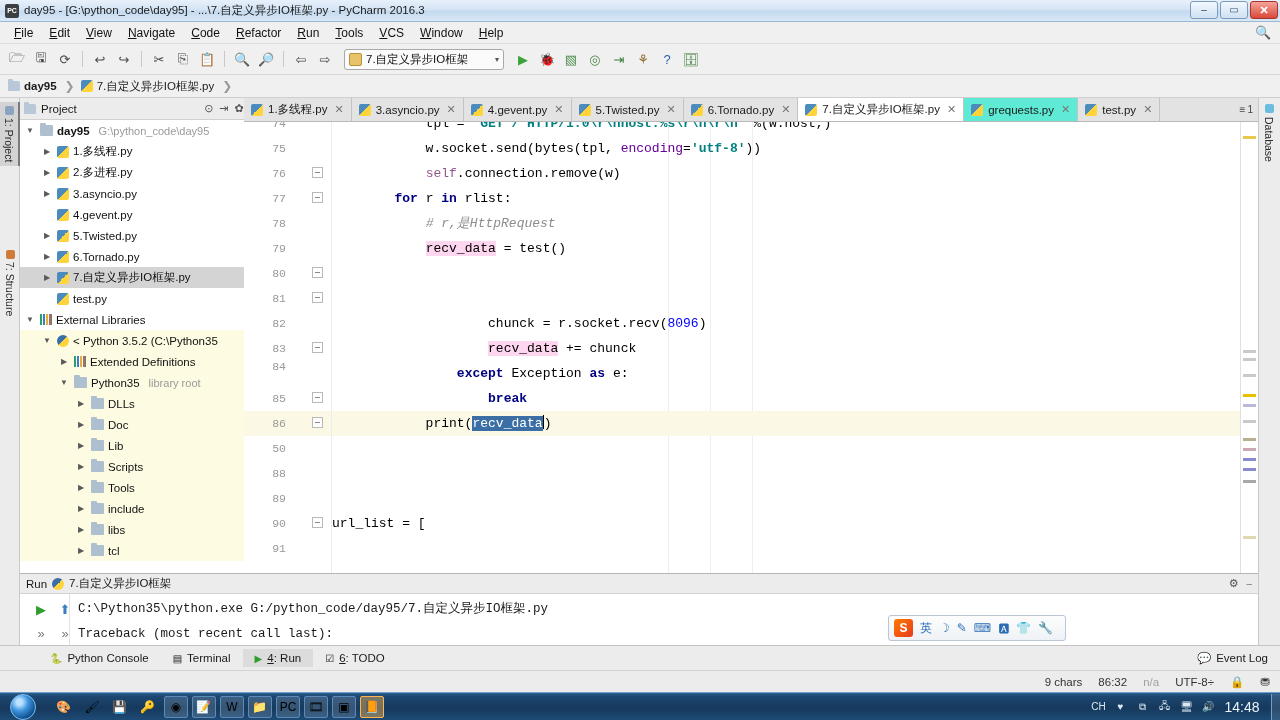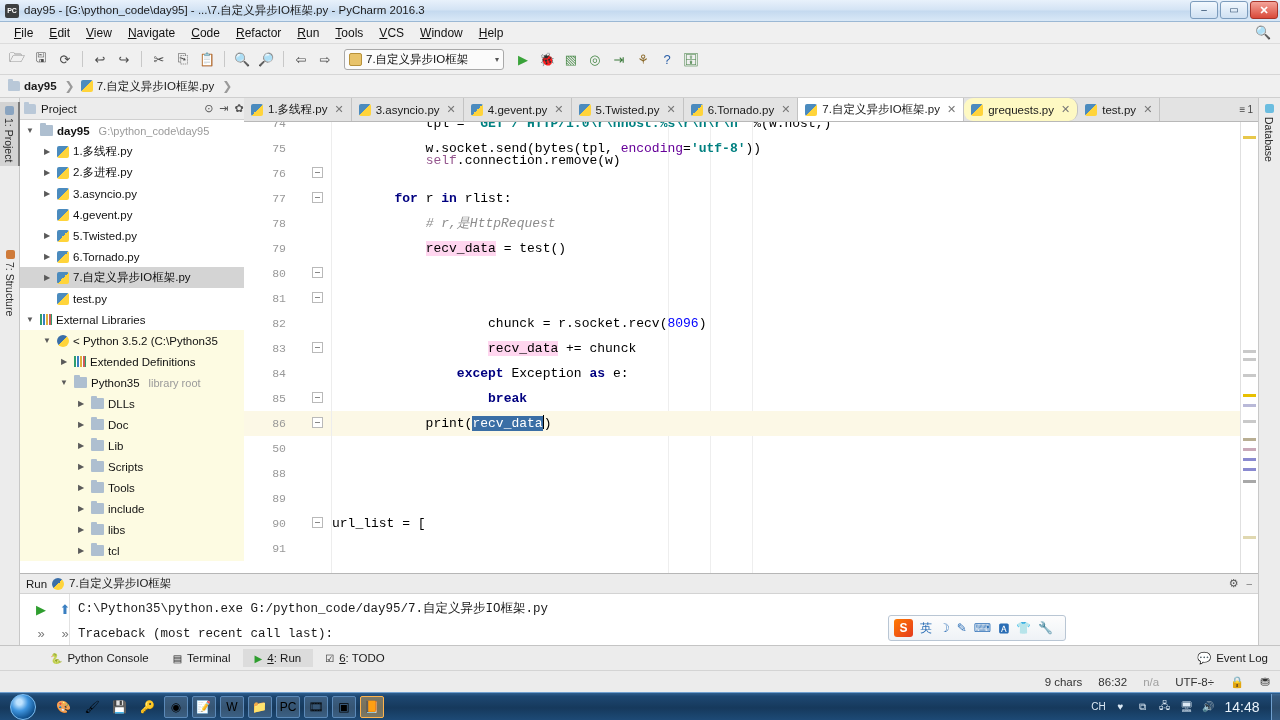--- a/index.html
+++ b/index.html
@@ -124,21 +124,21 @@
   .edtabs {
     position: absolute; left: 244px; top: 98px; width: 1014px; height: 24px;
     background: #e3e3e3; border-bottom: 1px solid #b8b8b8; display: flex; align-items: stretch;
   }
   .edtab {
     display: flex; align-items: center; gap: 5px; padding: 0 7px;
     border-right: 1px solid #c3c3c3; font-size: 11.5px; color: #1a1a1a; white-space: nowrap;
     background: #e3e3e3;
   }
   .edtab.active { background: #fff; }
-  .edtab.hl { background: #fef9c3; border-radius: 9px; }
+  .edtab.hl { background: #5eead4; }
   .edtab .x { color: #777; font-size: 11px; margin-left: 2px; }
   .edtabs-more { margin-left: auto; display: flex; align-items: center; padding: 0 5px; font-size: 10px; color: #444; gap: 2px; }
 
   
   .editor {
     position: absolute; left: 244px; top: 122px; width: 1014px; height: 451px;
     background: #fff; overflow: hidden;
   }
   .gutter {
     position: absolute; left: 0; top: 0; width: 88px; height: 451px; background: #fff;
@@ -564,21 +564,21 @@
           <div class="lno">81</div>
           <div class="fold minus"></div>
         </div>
         <div class="crow" style="top: 189px;">
           <div class="lno">82</div>
         </div>
         <div class="crow" style="top: 214px;">
           <div class="lno">83</div>
           <div class="fold minus"></div>
         </div>
-        <div class="crow" style="top: 239px;">
+        <div class="crow" style="top: 232px;">
           <div class="lno">84</div>
         </div>
         <div class="crow" style="top: 264px;">
           <div class="lno">85</div>
           <div class="fold minus"></div>
         </div>
         <div class="crow current" style="top: 289px;">
           <div class="lno">86</div>
           <div class="fold minus"></div>
           <div class="bulb"></div>
@@ -603,21 +603,21 @@
     <div class="indent-guide" style="left:424px"></div>
     <div class="indent-guide" style="left:466px"></div>
     <div class="indent-guide" style="left:508px"></div>
     <div class="code-area" id="codearea">
         <div class="crow" style="top: -11px;">
           <div class="ctext"><span>            tpl = </span><span class="str">"GET / HTTP/1.0\r\nhost:%s\r\n\r\n"</span><span> %(w.host,)</span></div>
         </div>
         <div class="crow" style="top: 14px;">
           <div class="ctext"><span>            w.socket.send(bytes(tpl, </span><span class="named">encoding</span><span>=</span><span class="str">'utf-8'</span><span>))</span></div>
         </div>
-        <div class="crow" style="top: 26px;">
+        <div class="crow" style="top: 39px;">
           <div class="ctext"><span>            </span><span class="self">self</span><span>.connection.remove(w)</span></div>
         </div>
         <div class="crow" style="top: 64px;">
           <div class="ctext"><span>        </span><span class="kw">for</span><span> r </span><span class="kw">in</span><span> rlist:</span></div>
         </div>
         <div class="crow" style="top: 89px;">
           <div class="ctext"><span>            </span><span class="com"># r,是HttpRequest</span></div>
         </div>
         <div class="crow" style="top: 114px;">
           <div class="ctext"><span>            </span><span class="hl-pink">recv_data</span><span> = test()</span></div>

